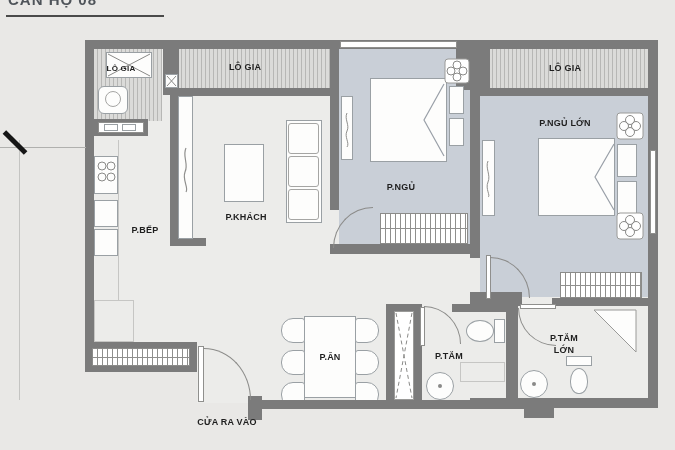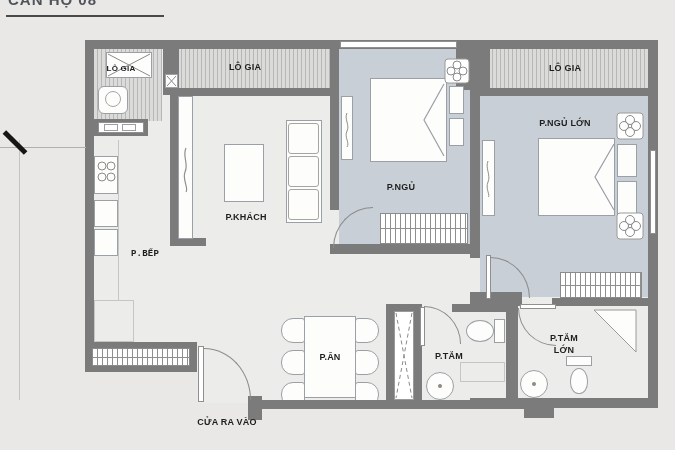--- a/index.html
+++ b/index.html
@@ -193,21 +193,21 @@
   <i class="w" style="left:470px;top:398px;width:188px;height:10px;"></i>
   <i class="w" style="left:524px;top:405px;width:30px;height:13px;"></i>
   <div class="abs" style="left:85px;top:372px;width:112px;height:78px;background:#e9e8e6;"></div>
 
   <div class="lbl" style="left:121px;top:63px;font-size:8px;">LÔ GIA</div>
   <div class="lbl" style="left:245px;top:61px;">LÔ GIA</div>
   <div class="lbl" style="left:565px;top:62px;">LÔ GIA</div>
   <div class="lbl" style="left:565px;top:117px;">P.NGỦ LỚN</div>
   <div class="lbl" style="left:401px;top:181px;">P.NGỦ</div>
   <div class="lbl" style="left:246px;top:211px;">P.KHÁCH</div>
-  <div class="lbl" style="left:145px;top:248px;font-family:Liberation Mono, monospace;">P.BẾP</div>
+  <div class="lbl" style="left:145px;top:224px;">P.BẾP</div>
   <div class="lbl" style="left:330px;top:351px;">P.ĂN</div>
   <div class="lbl" style="left:449px;top:350px;">P.TẮM</div>
   <div class="lbl" style="left:564px;top:332px;">
     <div>P.TẮM</div>
     <div>LỚN</div>
   </div>
   <div class="lbl" style="left:227px;top:416px;">CỬA RA VÀO</div>
 
   <div class="abs" style="left:0;top:147px;width:86px;height:1px;background:#b0b0ae;"></div>
   <div class="abs" style="left:19px;top:140px;width:1px;height:260px;background:#c4c4c2;"></div>

